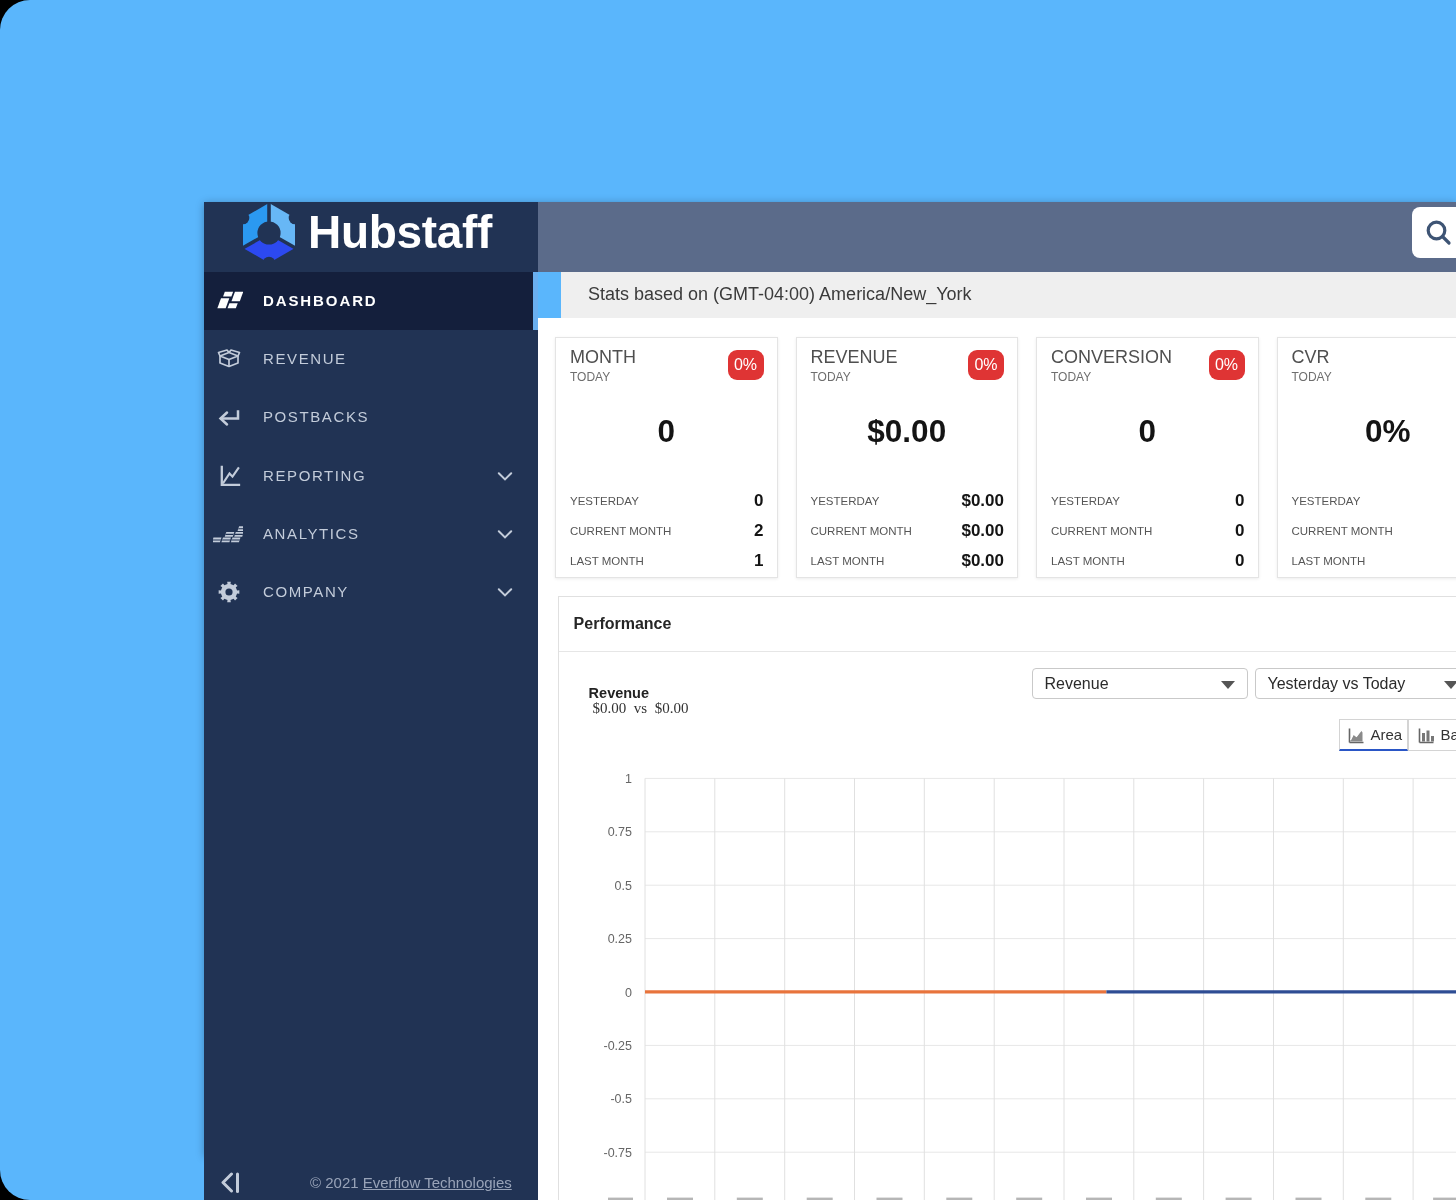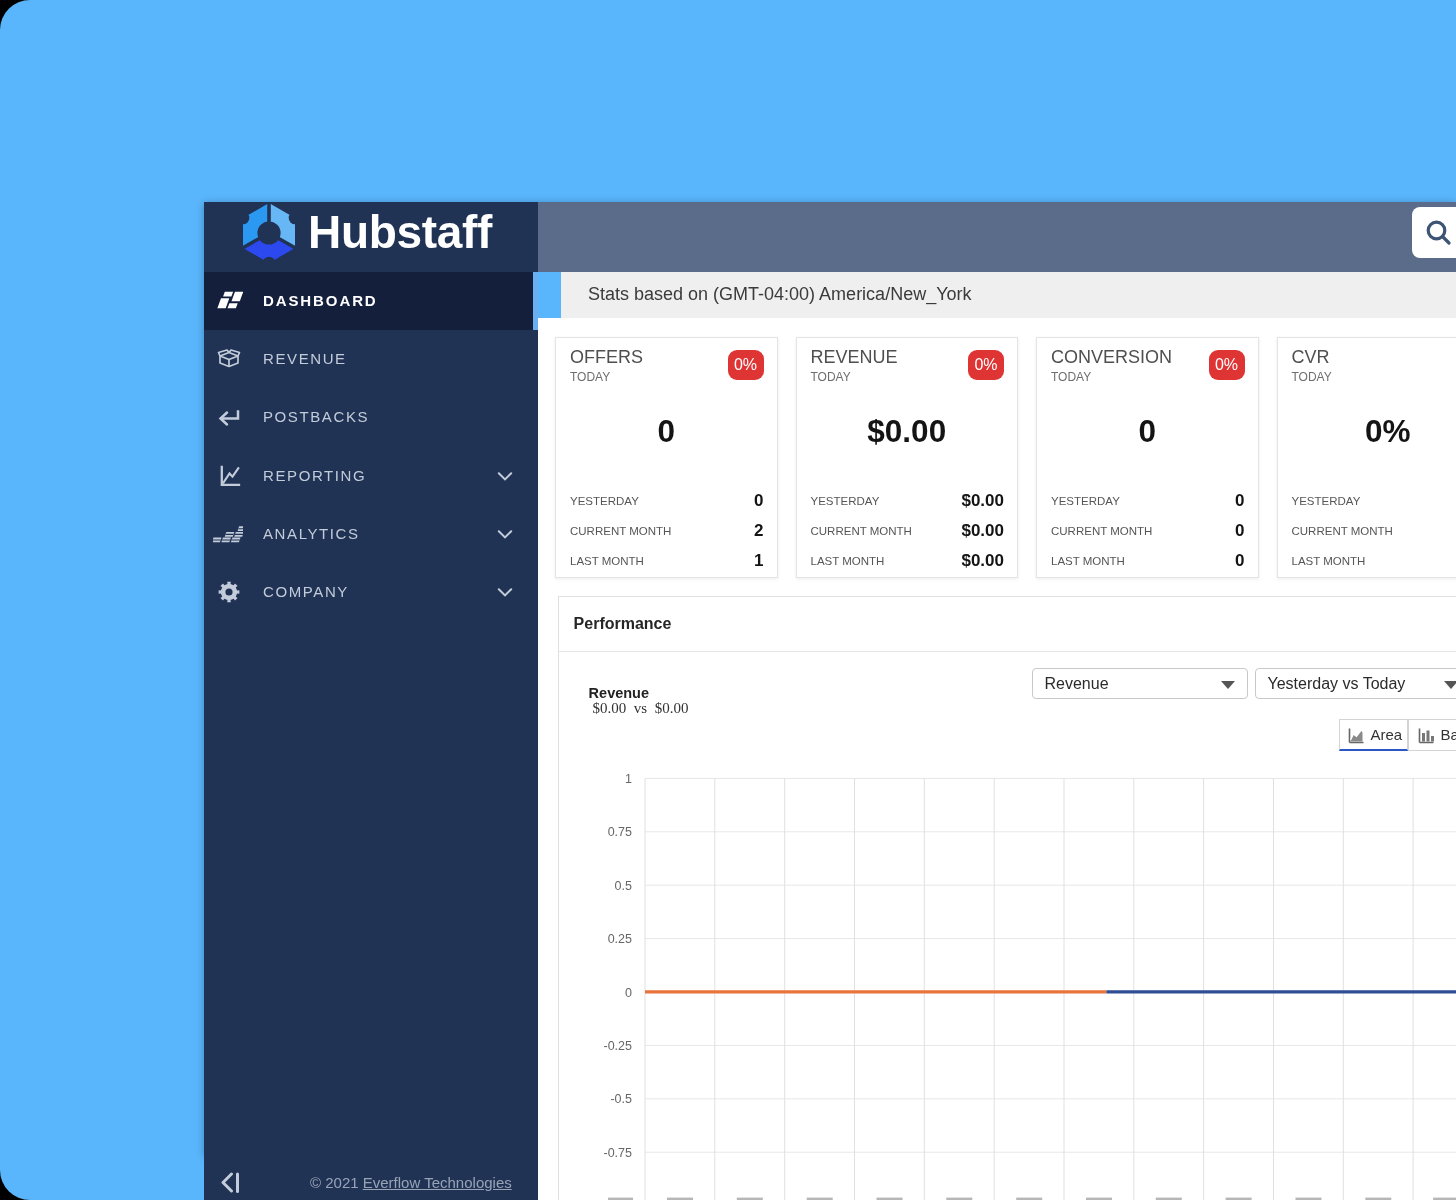--- a/index.html
+++ b/index.html
@@ -172,21 +172,21 @@
         <circle cx="12.5" cy="11.5" r="8.3"></circle>
         <line x1="18.5" y1="17.5" x2="25" y2="24"></line>
       </svg>
     </div>
   </div>
   <div id="strip">
         <div class="t">Stats based on (GMT-04:00) America/New_York</div>
       </div>
   <div id="main">
     <div class="card" style="left:17px;">
-      <div class="ttl">OFFERS</div>
+      <div class="ttl">MONTH</div>
           <div class="tdy">TODAY</div>
           <div class="bdg">0%</div>
       <div class="big">0</div>
       <div class="row r1">
             <span class="rl">YESTERDAY</span>
             <span class="rv">0</span>
           </div>
       <div class="row r2">
             <span class="rl">CURRENT MONTH</span>
             <span class="rv">2</span>

